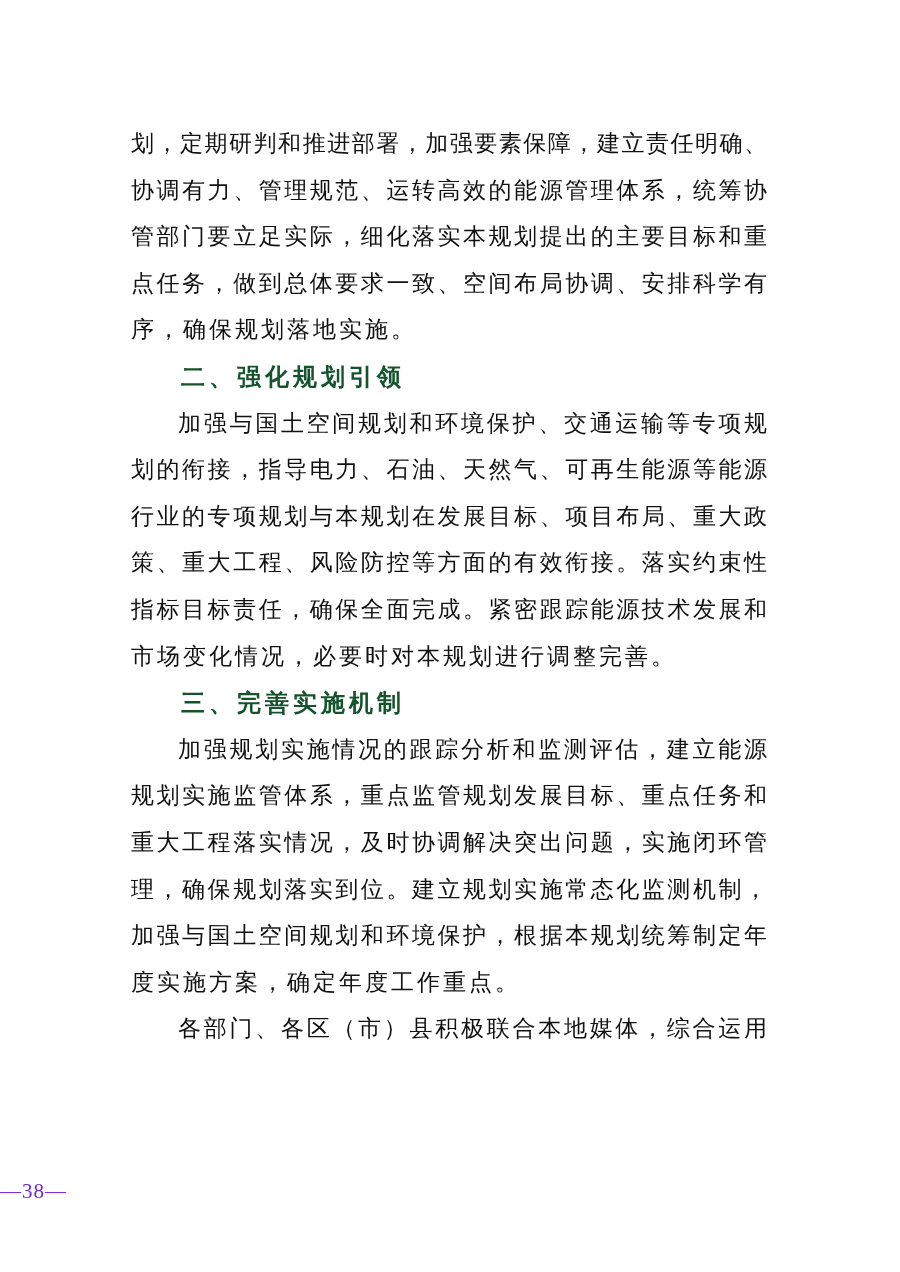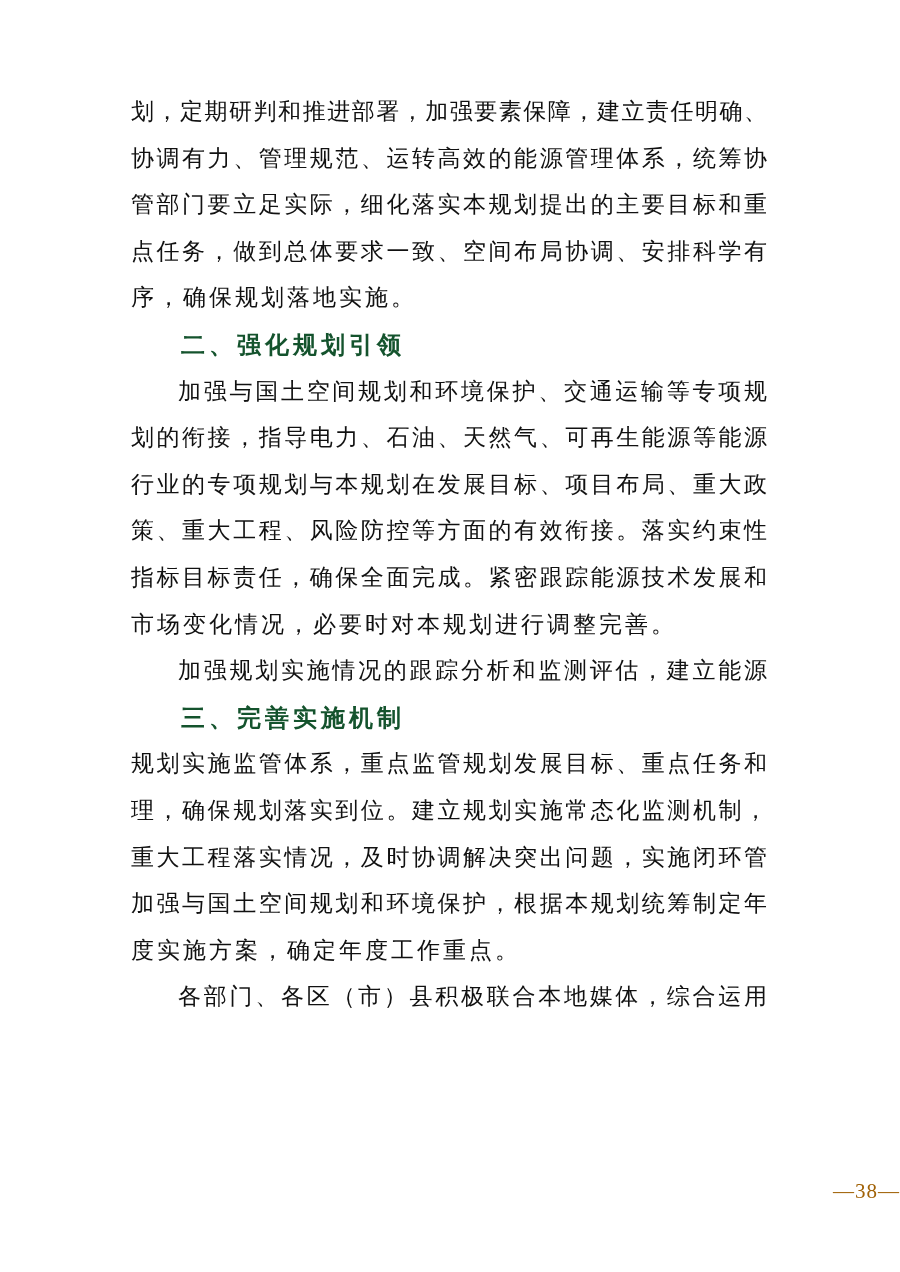--- a/index.html
+++ b/index.html
@@ -7,21 +7,21 @@
     position: relative;
     width: 900px;
     height: 1272px;
     background: #ffffff;
     color: #111111;
     font-family: "Liberation Serif", serif;
     overflow: hidden;
   }
   .content {
     position: absolute;
-    top: 89px;
+    top: 121px;
     left: 131px;
     width: 636px;
   }
   .ln {
     margin: 0;
     padding: 0;
     font-size: 23px;
     line-height: 46.6px;
     height: 46.6px;
     color: #111111;
@@ -43,49 +43,49 @@
     text-align-last: left;
     text-indent: 50px;
     letter-spacing: 4px;
     color: #14532d;
   }
   .footer {
     position: absolute;
     top: 1176px;
     left: 0;
     width: 900px;
-    text-align: right;
+    text-align: left;
     font-size: 21px;
     line-height: 30px;
-    color: #a16207;
+    color: #6d28d9;
     letter-spacing: 1px;
   }
 </style>
 </head>
 <body>
 
 <div class="page">
   <div class="content">
     <p class="ln full">划，定期研判和推进部署，加强要素保障，建立责任明确、</p>
     <p class="ln full">协调有力、管理规范、运转高效的能源管理体系，统筹协</p>
     <p class="ln full">管部门要立足实际，细化落实本规划提出的主要目标和重</p>
     <p class="ln full">点任务，做到总体要求一致、空间布局协调、安排科学有</p>
     <p class="ln end">序，确保规划落地实施。</p>
     <p class="ln heading">二、强化规划引领</p>
     <p class="ln full indent">加强与国土空间规划和环境保护、交通运输等专项规</p>
     <p class="ln full">划的衔接，指导电力、石油、天然气、可再生能源等能源</p>
     <p class="ln full">行业的专项规划与本规划在发展目标、项目布局、重大政</p>
     <p class="ln full">策、重大工程、风险防控等方面的有效衔接。落实约束性</p>
     <p class="ln full">指标目标责任，确保全面完成。紧密跟踪能源技术发展和</p>
     <p class="ln end">市场变化情况，必要时对本规划进行调整完善。</p>
+    <p class="ln heading">三、完善实施机制</p>
     <p class="ln full indent">加强规划实施情况的跟踪分析和监测评估，建立能源</p>
-    <p class="ln heading">三、完善实施机制</p>
     <p class="ln full">规划实施监管体系，重点监管规划发展目标、重点任务和</p>
+    <p class="ln full">重大工程落实情况，及时协调解决突出问题，实施闭环管</p>
     <p class="ln full">理，确保规划落实到位。建立规划实施常态化监测机制，</p>
-    <p class="ln full">重大工程落实情况，及时协调解决突出问题，实施闭环管</p>
     <p class="ln full">加强与国土空间规划和环境保护，根据本规划统筹制定年</p>
     <p class="ln end">度实施方案，确定年度工作重点。</p>
     <p class="ln full indent">各部门、各区（市）县积极联合本地媒体，综合运用</p>
   </div>
 
   <div class="footer">
     <span>—38—</span>
   </div>
 </div>
 

